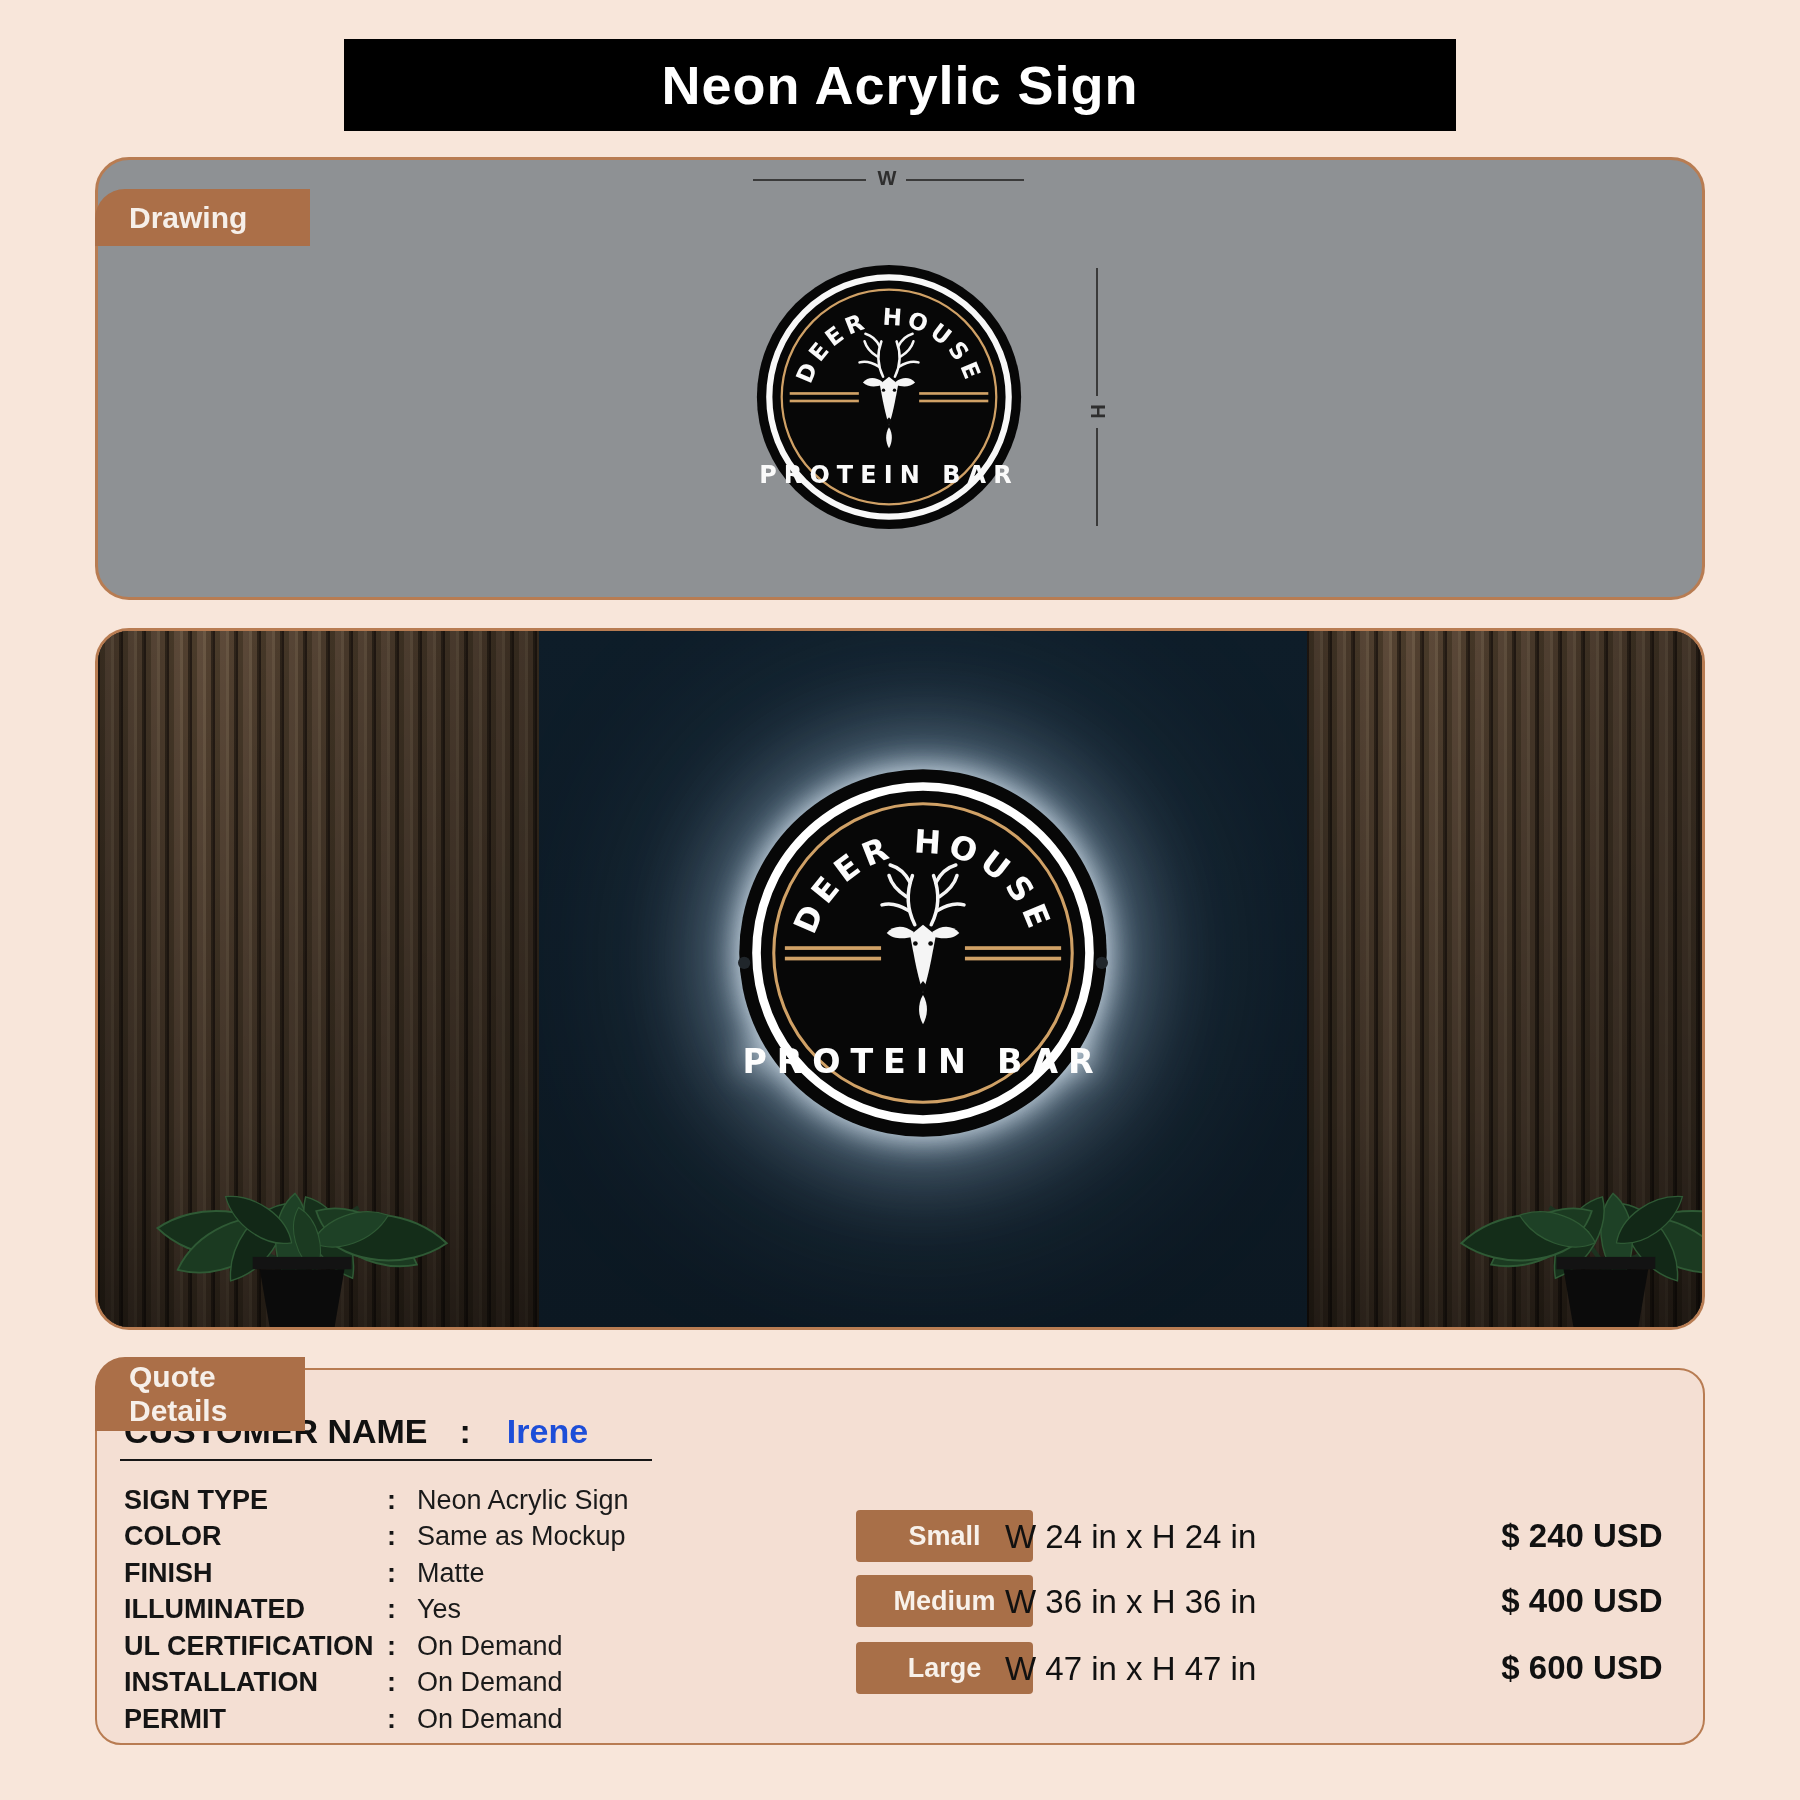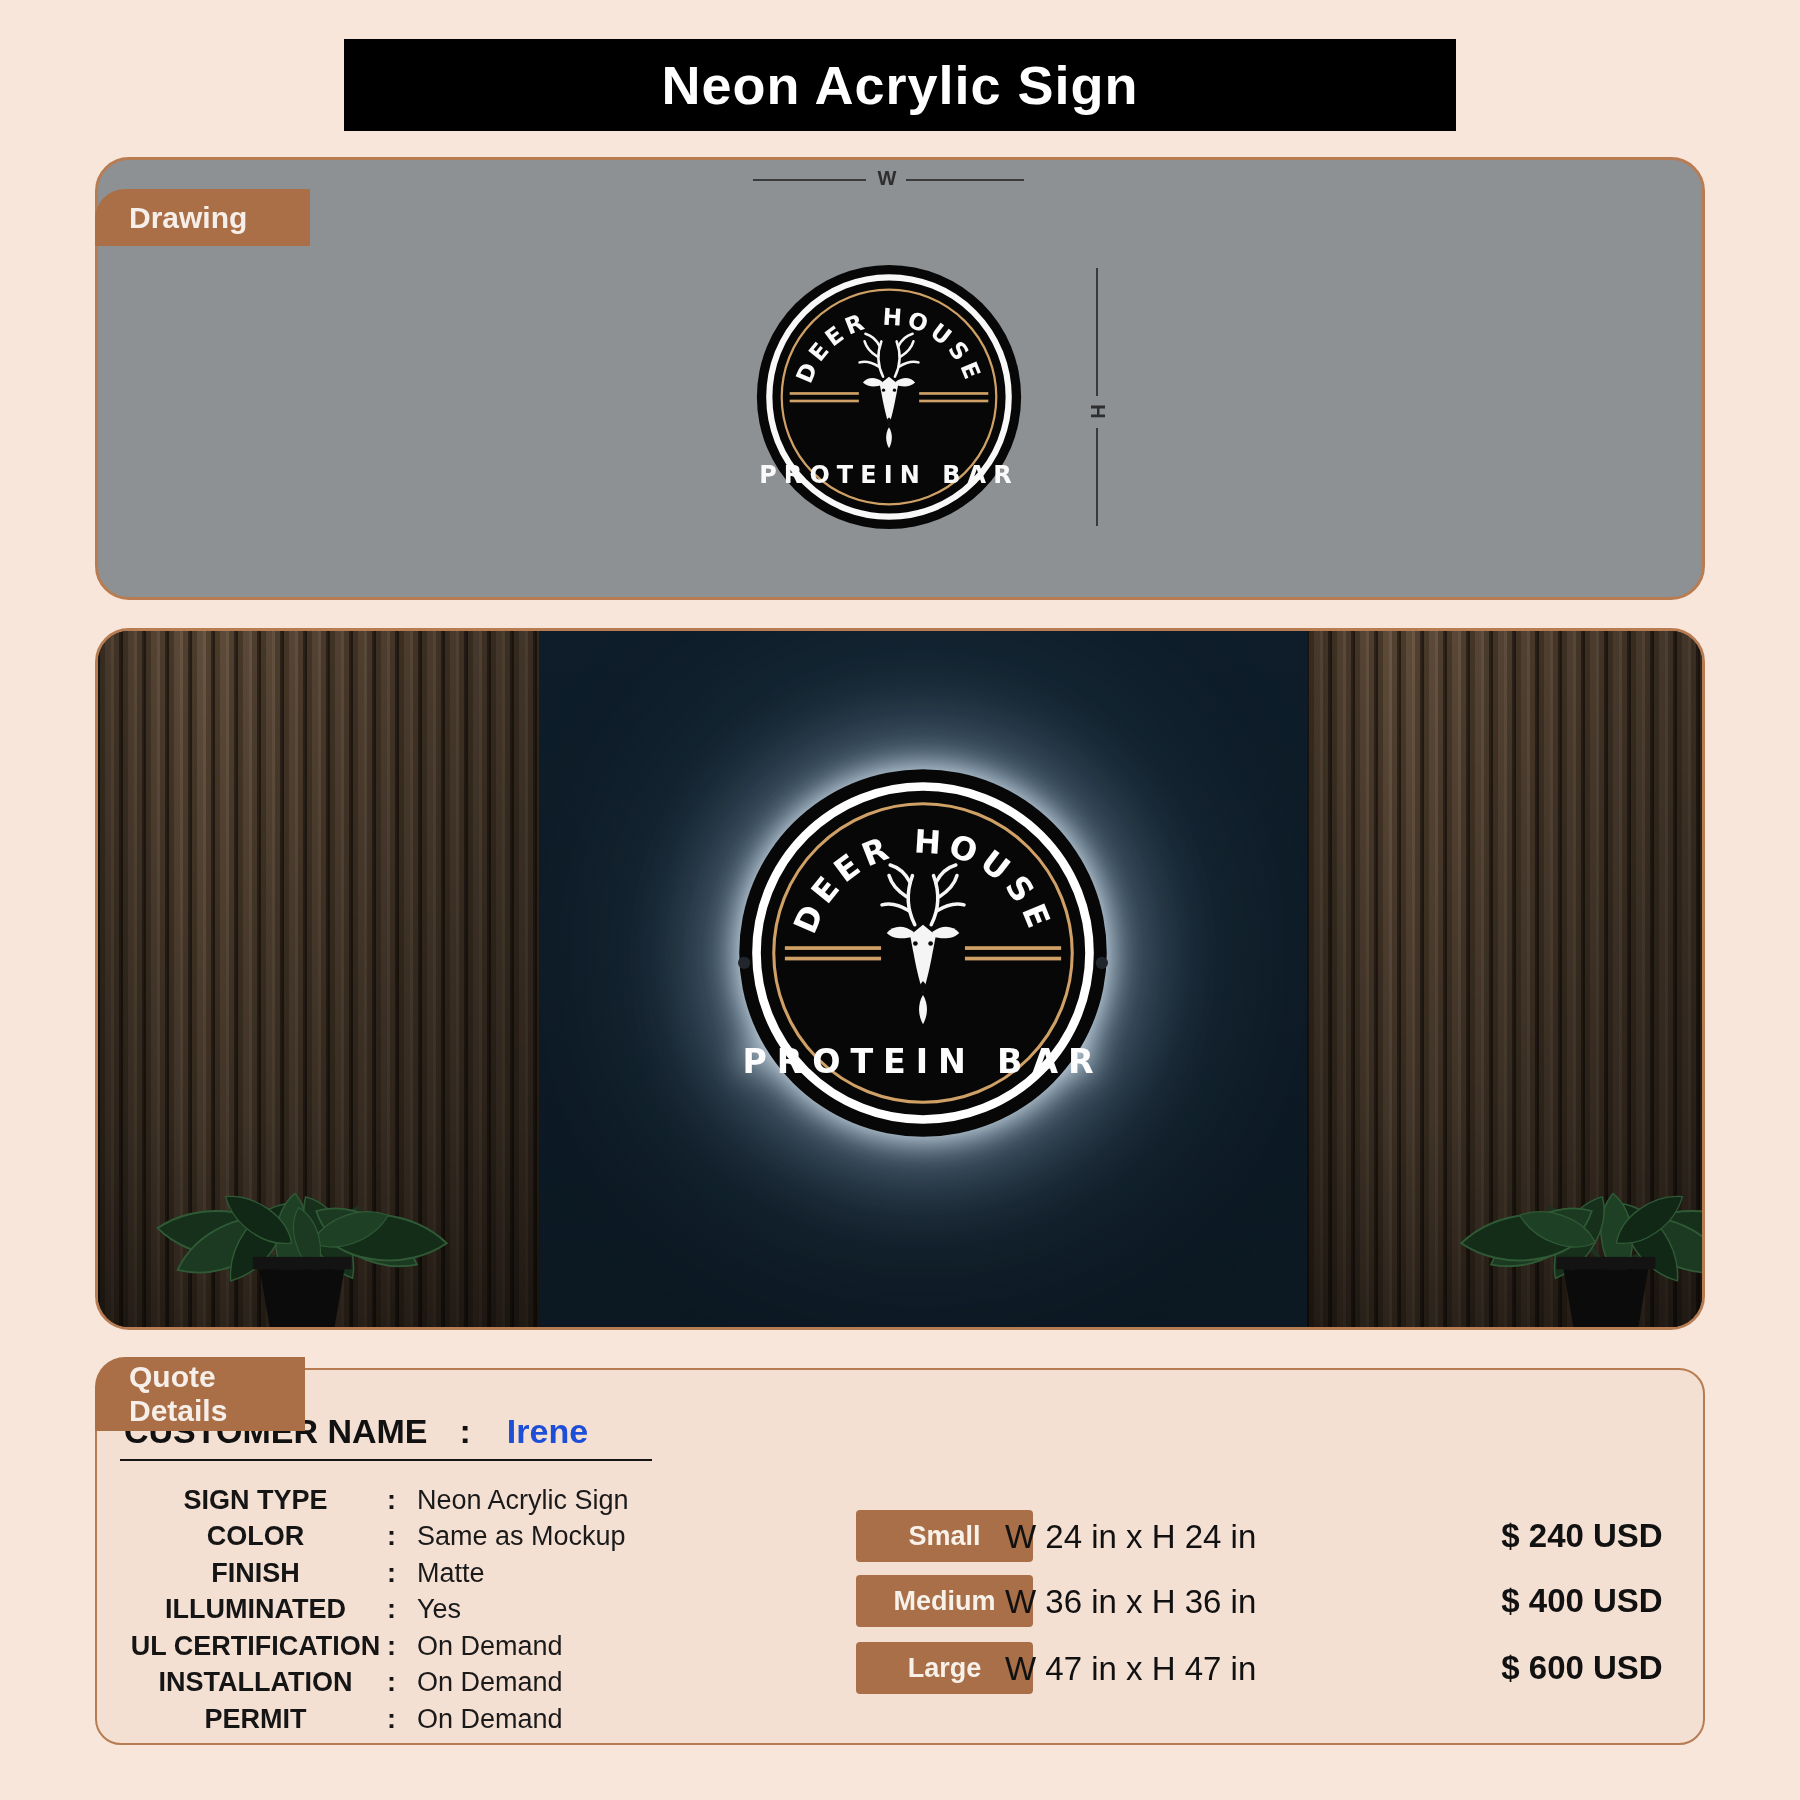--- a/index.html
+++ b/index.html
@@ -59,21 +59,21 @@
                border-width:2px;border-radius:26px;}
   .quote-tab{left:-2px;top:-13px;width:210px;height:74px;z-index:5;}
   .customer-row{left:27px;top:42px;display:flex;align-items:center;gap:32px;}
   .customer-label{font-size:34px;font-weight:800;color:#111;}
   .customer-colon{font-size:34px;font-weight:800;color:#111;}
   .customer-name{font-size:34px;font-weight:700;color:#1d4ed8;margin-left:4px;}
   .customer-underline{left:23px;top:89px;width:532px;height:2px;background:#161616;}
 
   .details{left:27px;top:112px;display:grid;grid-template-columns:263px 30px auto;
            grid-auto-rows:36.5px;align-items:center;}
-  .d-label{font-size:27px;font-weight:700;color:#151515;text-align:center;}
+  .d-label{font-size:27px;font-weight:700;color:#151515;}
   .d-colon{font-size:27px;font-weight:700;color:#151515;}
   .d-value{font-size:27px;color:#1a1a1a;}
 
   .thead{left:716px;top:53px;width:875px;height:69px;background:#232323;}
   .th{position:absolute;top:0;height:69px;display:flex;align-items:center;
       transform:translateX(-50%);color:#fff;font-size:31px;font-weight:700;letter-spacing:.5px;}
   .size-btn{width:177px;height:52px;left:715px;background:#a86f48;border-radius:4px;
             display:flex;align-items:center;justify-content:center;
             color:#f8f1ea;font-size:27px;font-weight:700;margin-left:44px;}
   .dims{left:908px;font-size:33px;color:#111;}

